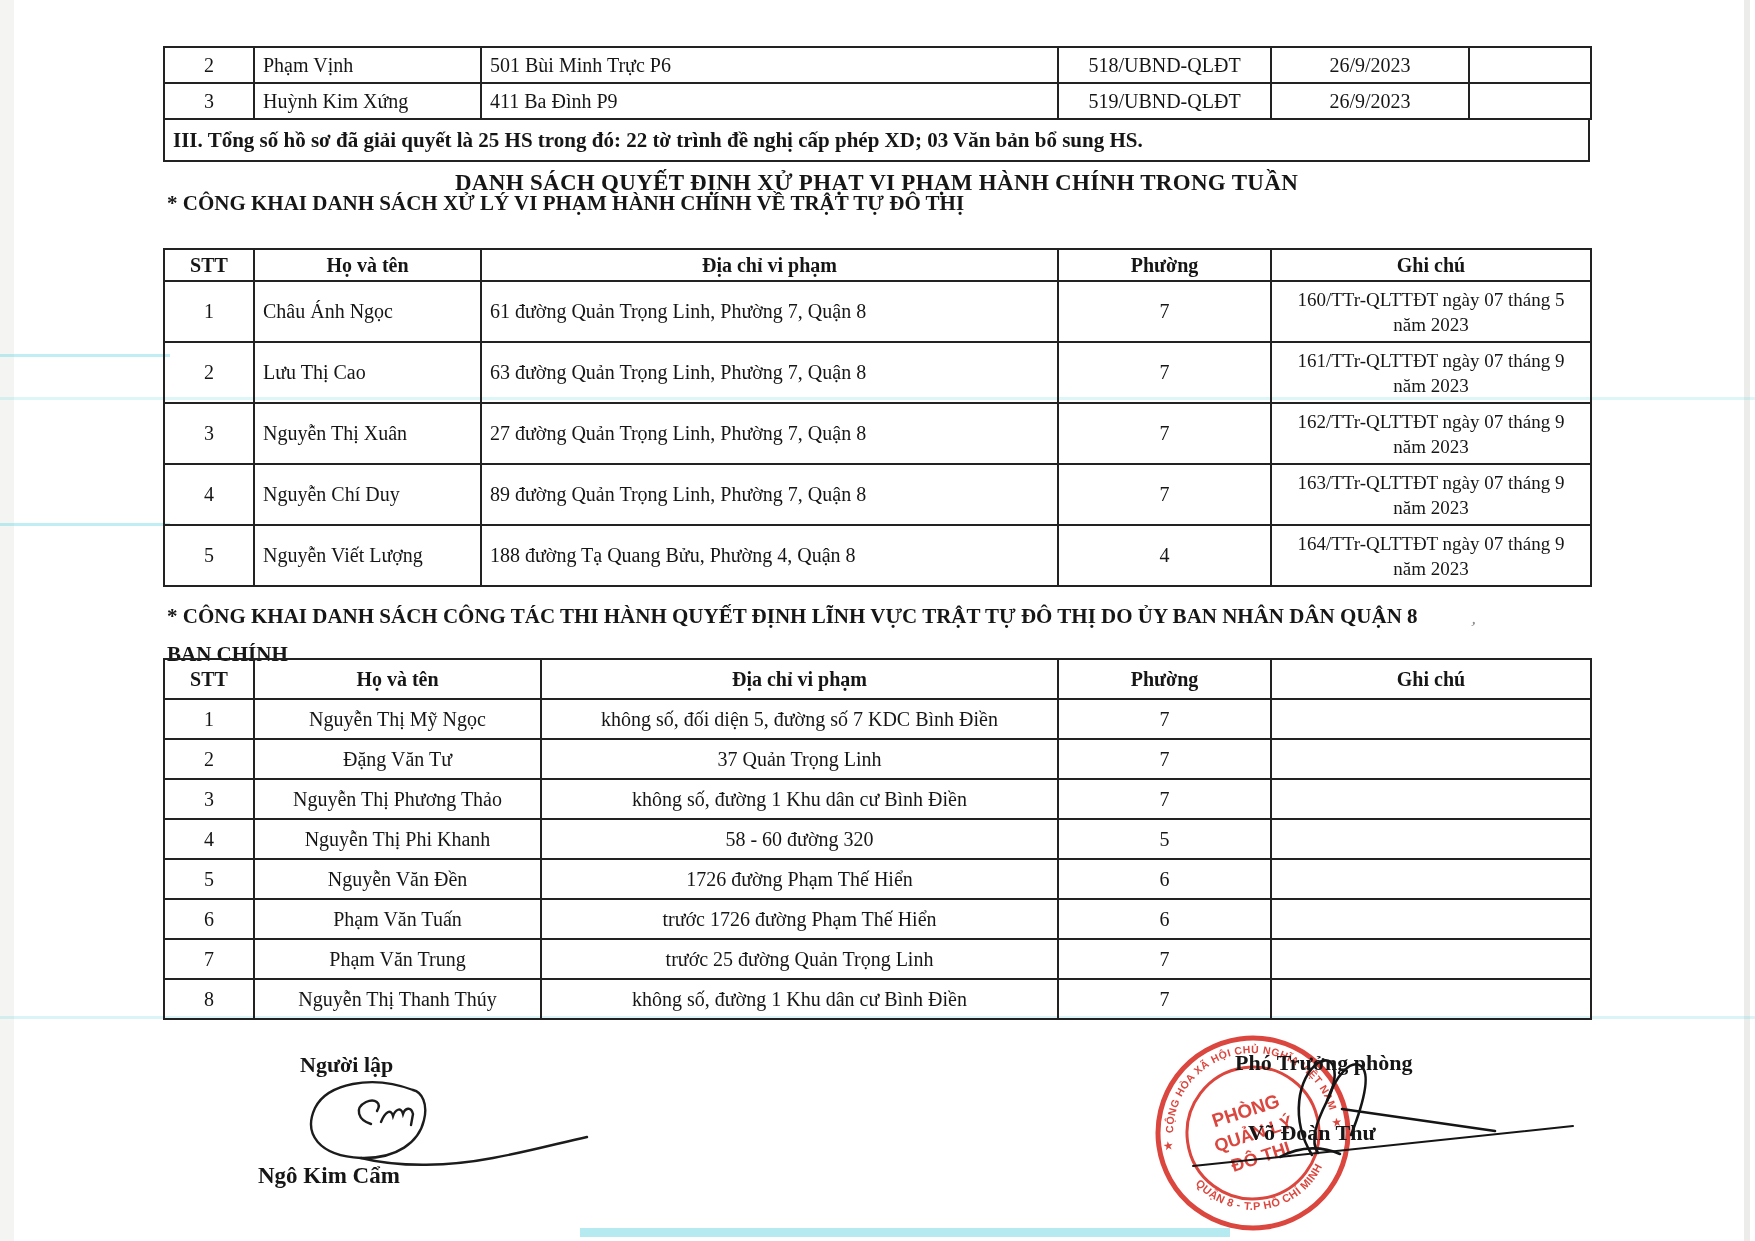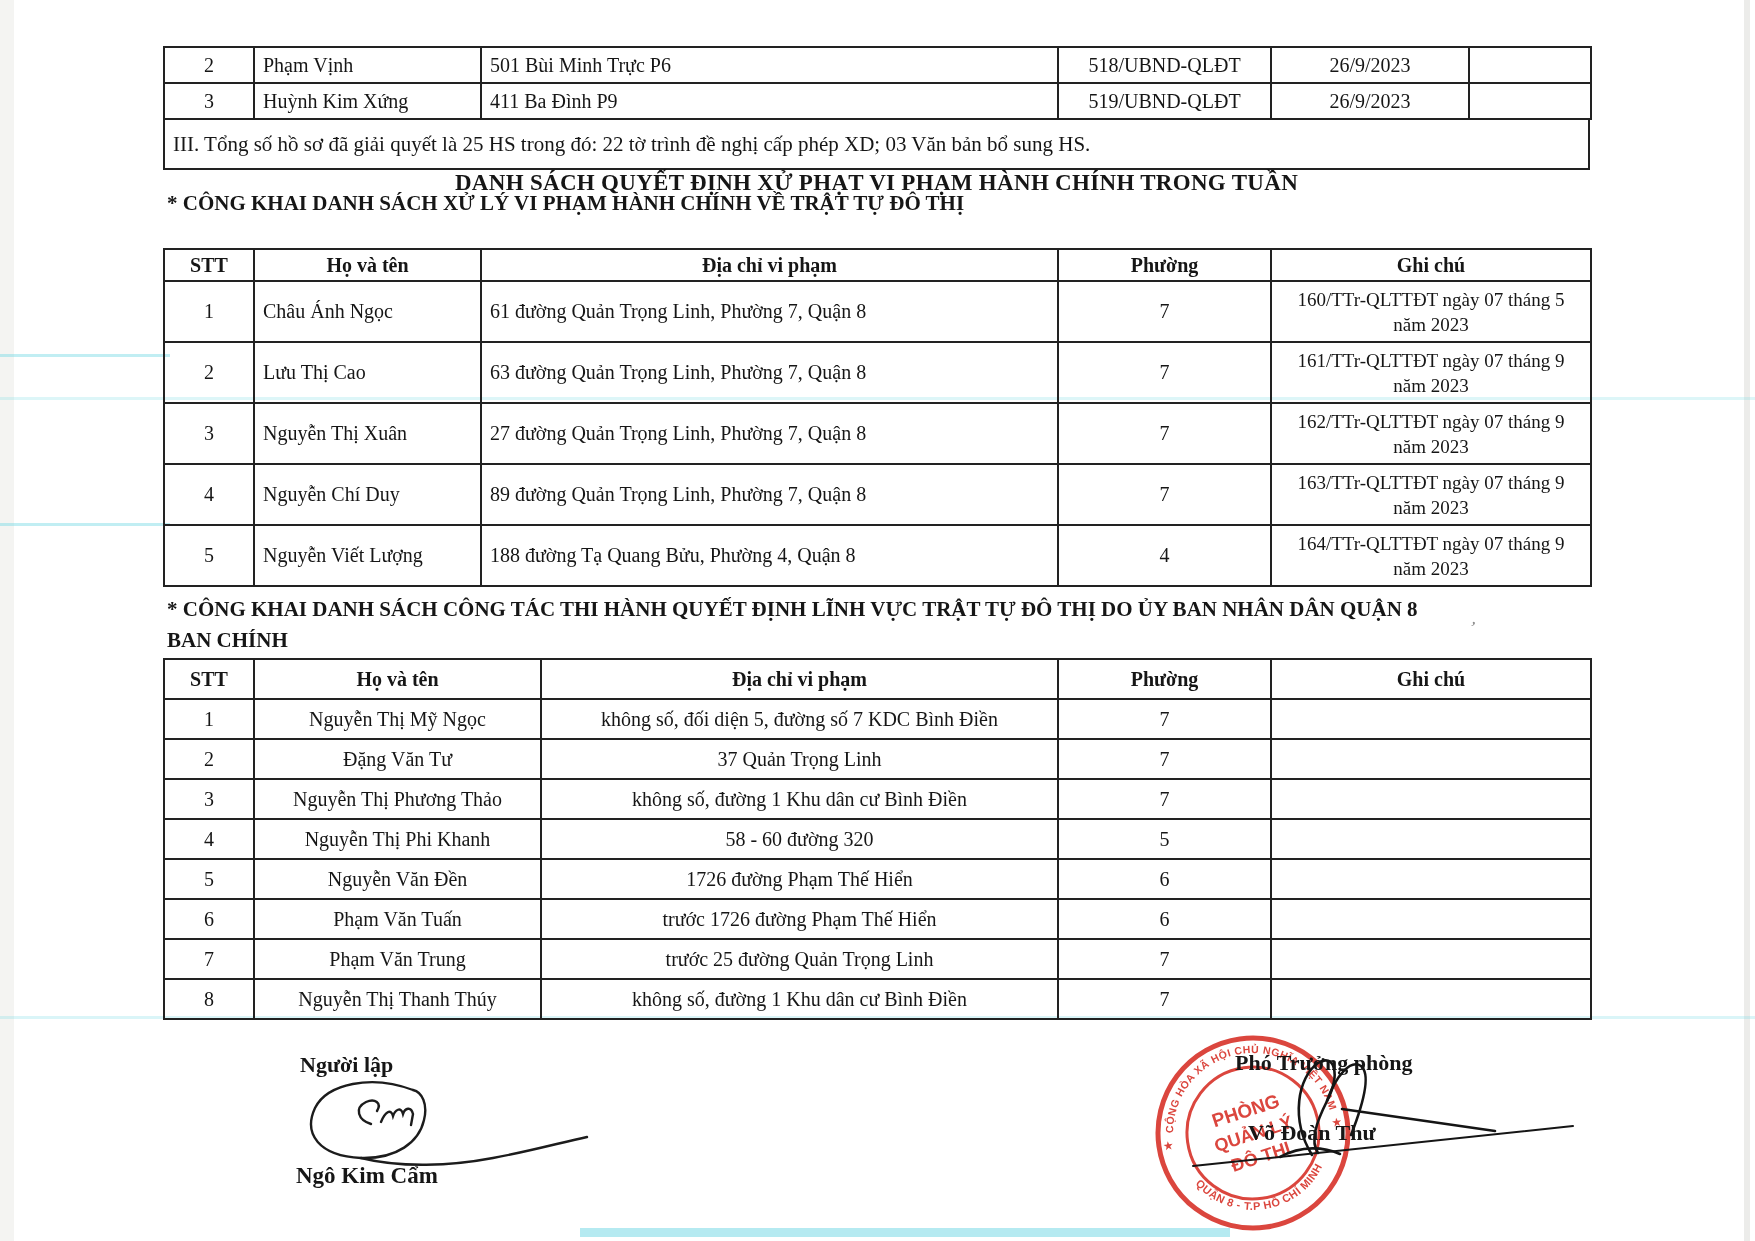--- a/index.html
+++ b/index.html
@@ -20,32 +20,32 @@
   table.doc th,table.doc td{
     border:2px solid #222222;padding:2px 8px;overflow:hidden;
     font-size:20px;line-height:1.25;vertical-align:middle;color:#161616;
   }
   table.doc th{font-weight:bold;text-align:center;font-size:20px;}
   td.c{text-align:center;}
   td.l{text-align:left;}
   .note .nl{display:block;text-align:center;font-size:19px;line-height:25px;}
 
   .summary-box{
-    position:absolute;left:163px;top:118px;width:1427px;height:52px;
+    position:absolute;left:163px;top:118px;width:1427px;height:44px;
     border:2px solid #222;box-sizing:border-box;display:flex;align-items:center;
-    font-weight:normal;font-size:21px;padding:0 8px;
+    font-weight:bold;font-size:21px;padding:0 8px;
   }
   .doc-title{
     position:absolute;left:163px;top:170px;width:1427px;text-align:center;
     font-weight:bold;font-size:23px;letter-spacing:.3px;
   }
   .sec-heading{
     position:absolute;left:167px;font-weight:bold;font-size:21px;line-height:31px;width:1430px;
   }
-  .sec-heading .hl{display:block;}
+  .sec-heading .hl{display:block;margin-top:7px;}
 
   
   .sig-title{position:absolute;font-weight:bold;font-size:22px;white-space:nowrap;z-index:4;}
   .sig-name{position:absolute;font-weight:bold;font-size:23px;white-space:nowrap;z-index:4;}
   .sig-svg{position:absolute;z-index:3;}
   .stamp{position:absolute;left:1148px;top:1028px;z-index:2;opacity:.92;}
 </style>
 </head>
 <body>
 
@@ -252,21 +252,21 @@
 
   <div class="sig-title" style="left:300px;top:1052px;">Người lập</div>
   <svg class="sig-svg" style="left:275px;top:1080px;" width="345" height="95" viewBox="0 0 345 95">
     <g fill="none" stroke="#1c1c1c" stroke-width="2.4" stroke-linecap="round">
       <path d="M 138 10 C 96 -6 52 4 40 28 C 28 54 44 76 86 78 C 122 79 144 62 149 40 C 153 24 147 12 138 10"></path>
       <path d="M 86 78 C 126 88 176 86 218 78 C 256 71 288 62 312 57"></path>
       <path d="M 96 44 C 83 40 79 28 91 22 C 100 18 107 23 102 31"></path>
       <path d="M 106 42 C 110 32 116 28 118 36 C 120 30 126 26 128 34 C 130 28 136 26 138 34 L 136 45"></path>
     </g>
   </svg>
-  <div class="sig-name" style="left:258px;top:1163px;margin-left:38px;">Ngô Kim Cẩm</div>
+  <div class="sig-name" style="left:258px;top:1163px;">Ngô Kim Cẩm</div>
 
   <div class="sig-title" style="left:1235px;top:1050px;">Phó Trưởng phòng</div>
 
   <svg class="stamp" width="210" height="210" viewBox="0 0 210 210">
     <g transform="rotate(-8 105 105)">
       <circle cx="105" cy="105" r="95" fill="none" stroke="#d8372e" stroke-width="5"></circle>
       <circle cx="105" cy="105" r="66" fill="none" stroke="#d8372e" stroke-width="3"></circle>
       <defs>
         <path id="arcTop" d="M 25 105 A 80 80 0 0 1 185 105" fill="none"></path>
         <path id="arcBottom" d="M 28 105 A 77 77 0 0 0 182 105" fill="none"></path>

